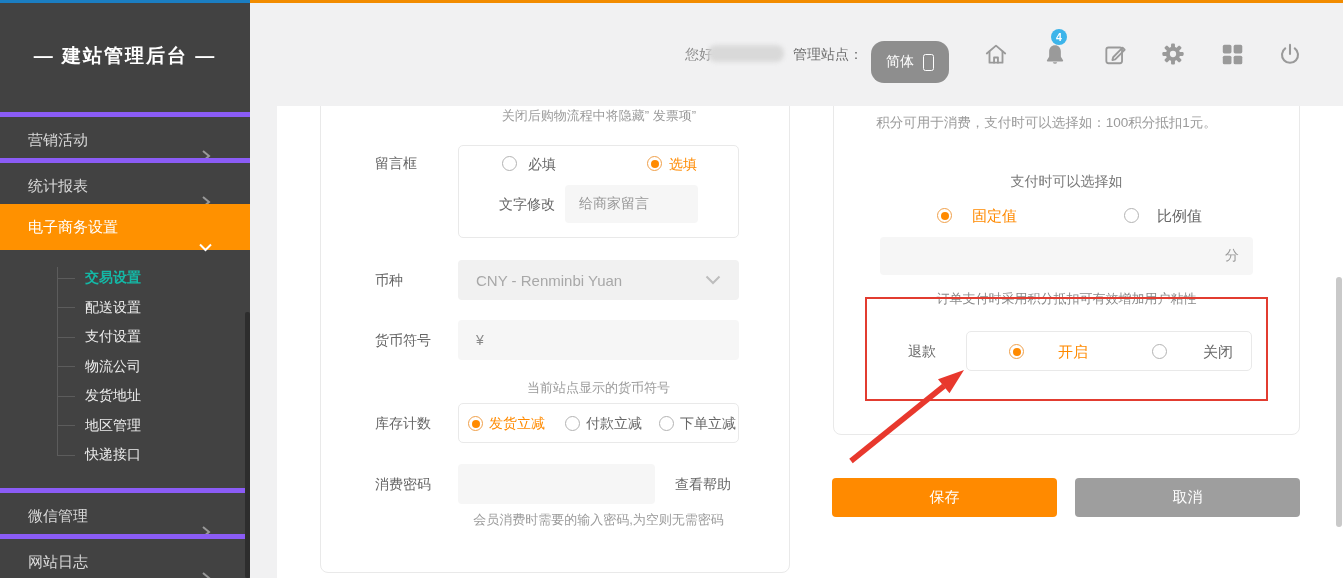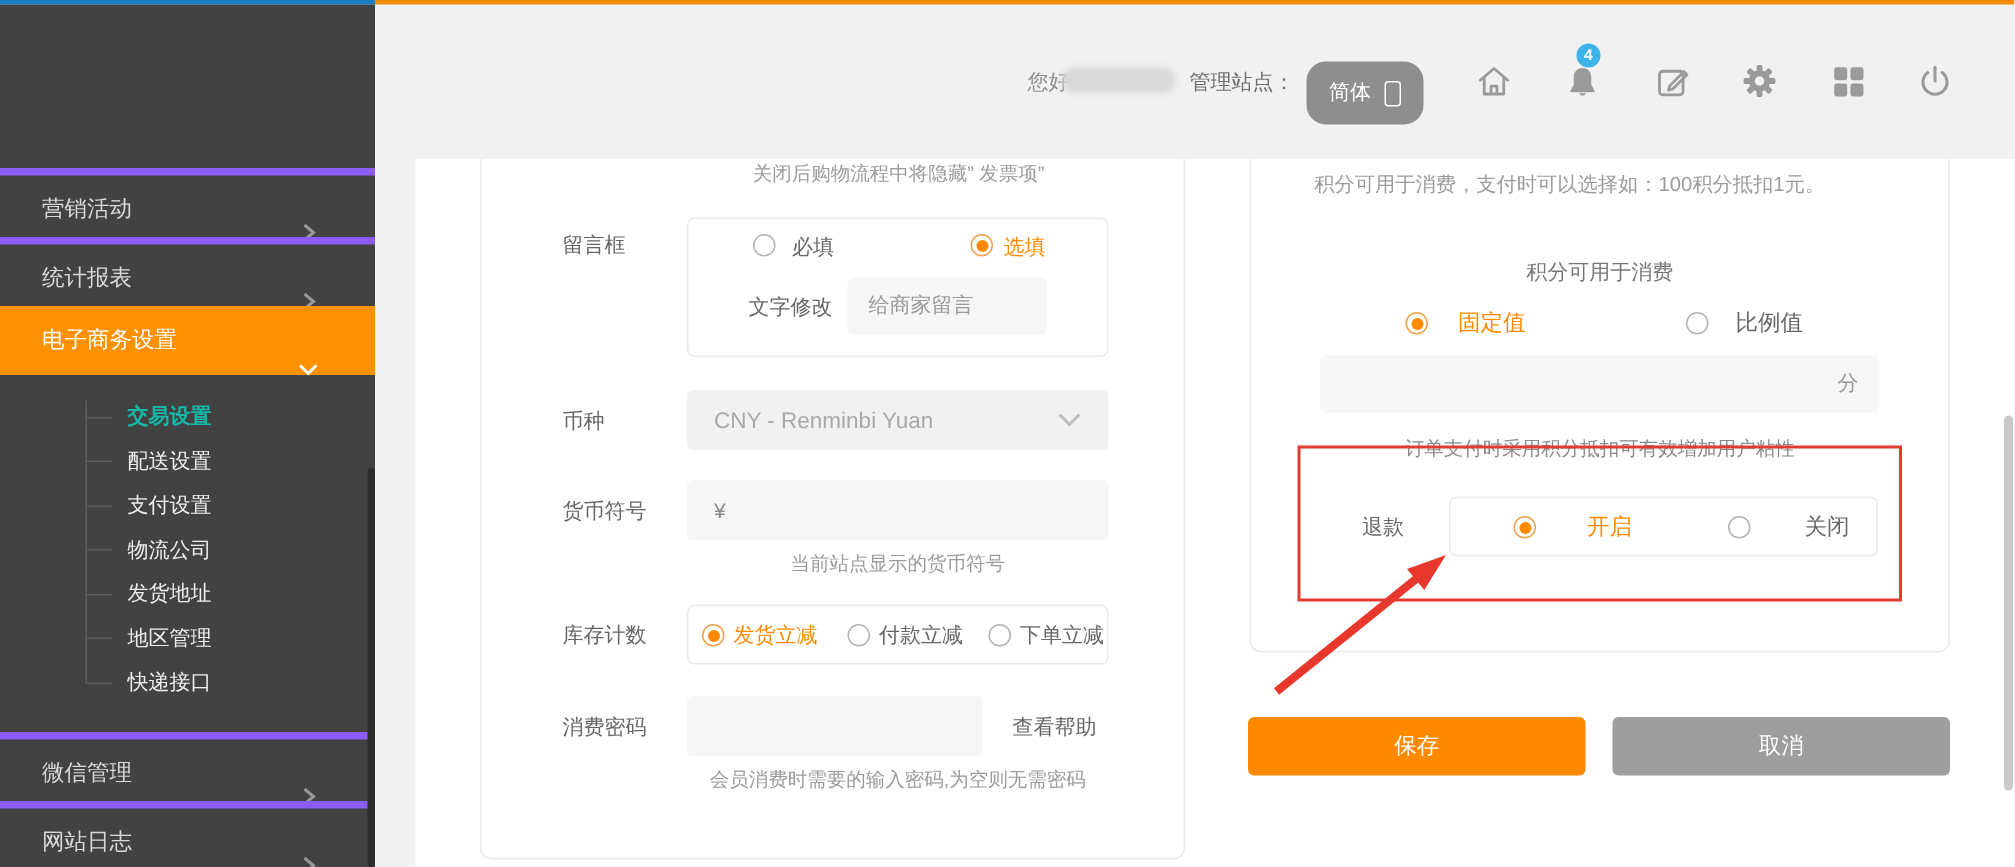--- a/index.html
+++ b/index.html
@@ -68,20 +68,21 @@
 </style>
 </head>
 <body>
 
 <div class="screen">
 
   <div class="abs strip-blue"></div>
   <div class="abs strip-orange"></div>
 
   <div class="abs sidebar">
+    <div class="logo">— 建站管理后台 —</div>
 
     <div class="side-item" style="top:109px;">
       <span>营销活动</span>
       <span class="chev">
         <svg width="11" height="12" viewBox="0 0 11 12">
             <polyline points="2,1 8,6 2,11" fill="none" stroke="#999" stroke-width="2"></polyline>
           </svg>
       </span>
     </div>
     <div class="side-item" style="top:155px;">
@@ -211,40 +212,40 @@
     <div class="lbl" style="left:98px;top:164px;">币种</div>
     <div class="selectbox" style="left:181px;top:154px;width:281px;height:40px;">
       <span>CNY - Renminbi Yuan</span>
       <svg width="16" height="10" viewBox="0 0 16 10">
         <polyline points="1.5,1.5 8,8 14.5,1.5" fill="none" stroke="#bdbdbd" stroke-width="2"></polyline>
       </svg>
     </div>
 
     <div class="lbl" style="left:98px;top:224px;">货币符号</div>
     <input class="field" style="left: 181px; top: 214px; width: 281px; height: 40px; padding: 0px 18px;" value="¥">
-    <div class="note" style="left:181px;top:262px;width:281px;">当前站点显示的货币符号</div>
+    <div class="note" style="left:181px;top:274px;width:281px;">当前站点显示的货币符号</div>
 
     <div class="lbl" style="left:98px;top:307px;">库存计数</div>
     <div class="groupbox" style="left:181px;top:297px;width:281px;height:40px;"></div>
     <span class="radio checked" style="left:191px;top:310px;"></span>
     <div class="opt orange" style="left:212px;top:307px;">发货立减</div>
     <span class="radio" style="left:288px;top:310px;"></span>
     <div class="opt" style="left:309px;top:307px;">付款立减</div>
     <span class="radio" style="left:382px;top:310px;"></span>
     <div class="opt" style="left:403px;top:307px;">下单立减</div>
 
     <div class="lbl" style="left:98px;top:368px;">消费密码</div>
     <input class="field" style="left: 181px; top: 358px; width: 197px; height: 40px;" value="">
     <div class="help-link" style="left:398px;top:368px;">查看帮助</div>
     <div class="note" style="left:181px;top:406px;width:281px;">会员消费时需要的输入密码,为空则无需密码</div>
 
     <div class="card card-right"></div>
 
     <div class="note" style="left:556px;top:9px;width:427px;font-size:13.5px;">积分可用于消费，支付时可以选择如：100积分抵扣1元。</div>
-    <div class="lbl" style="left:556px;top:65px;width:467px;text-align:center;color:#777;">积分可用于消费</div>
+    <div class="lbl" style="left:556px;top:65px;width:467px;text-align:center;color:#777;">支付时可以选择如</div>
 
     <span class="radio checked" style="left:660px;top:102px;"></span>
     <div class="opt orange big" style="left:695px;top:100px;">固定值</div>
     <span class="radio" style="left:847px;top:102px;"></span>
     <div class="opt big" style="left:880px;top:100px;">比例值</div>
 
     <div class="field" style="left:603px;top:131px;width:373px;height:38px;display:flex;align-items:center;">
       <span style="margin-left:auto;color:#999;">分</span>
     </div>
 

